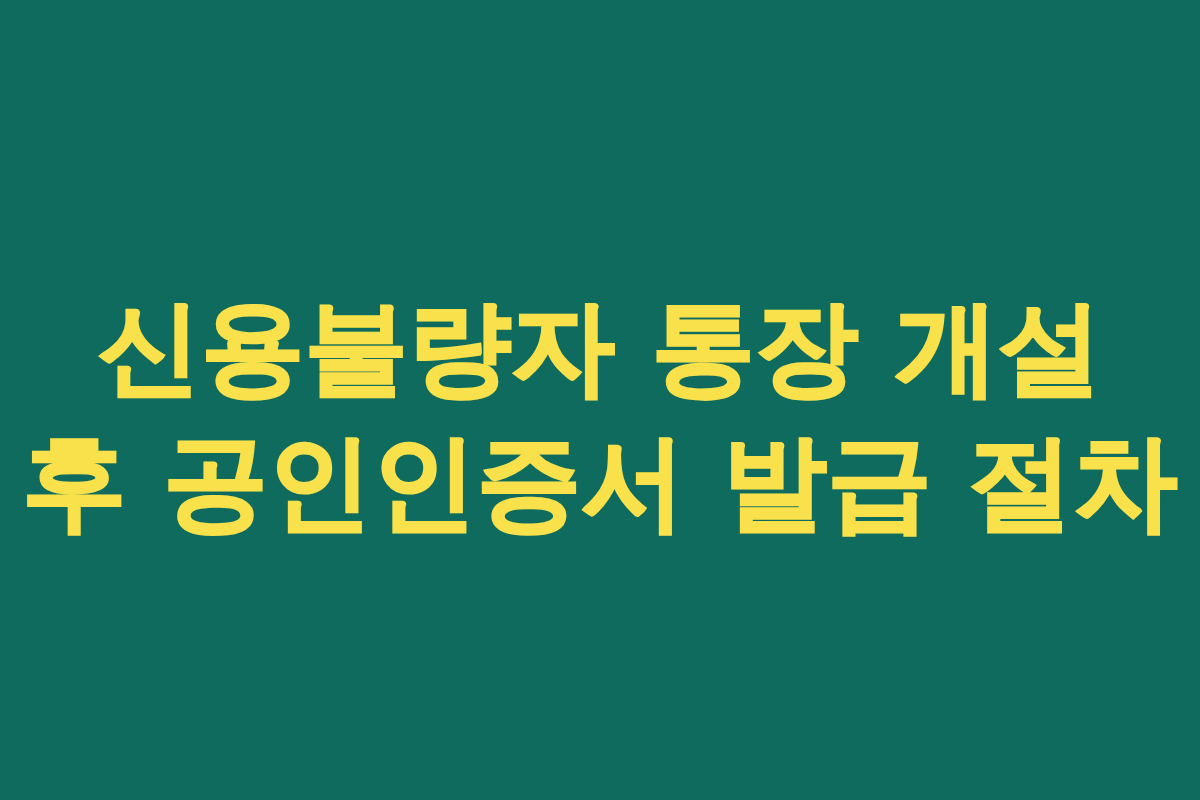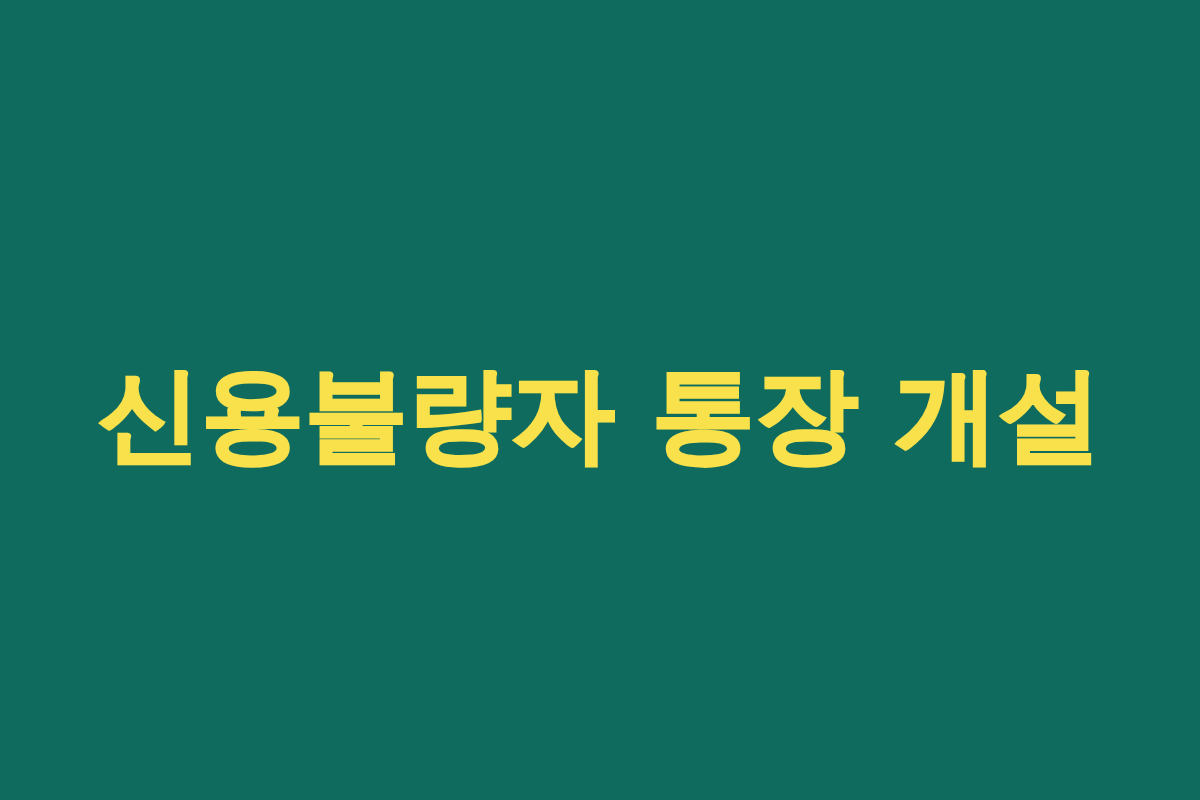--- a/index.html
+++ b/index.html
@@ -61,15 +61,16 @@
 </style>
 </head>
 <body>
 
 <div class="banner" style="background: rgb(14, 107, 94);">
 
   <div class="title-block">
 
     <span class="title-line title-line-1" style="color: rgb(248, 225, 75); -webkit-text-stroke: 2.5px rgb(248, 225, 75);">신용불량자 통장 개설</span>
 
+    <span class="title-line title-line-2" style="color: rgb(248, 225, 75); -webkit-text-stroke: 2.5px rgb(248, 225, 75);">후 공인인증서 발급 절차</span>
 
   </div>
 </div>
 
 </body></html>

